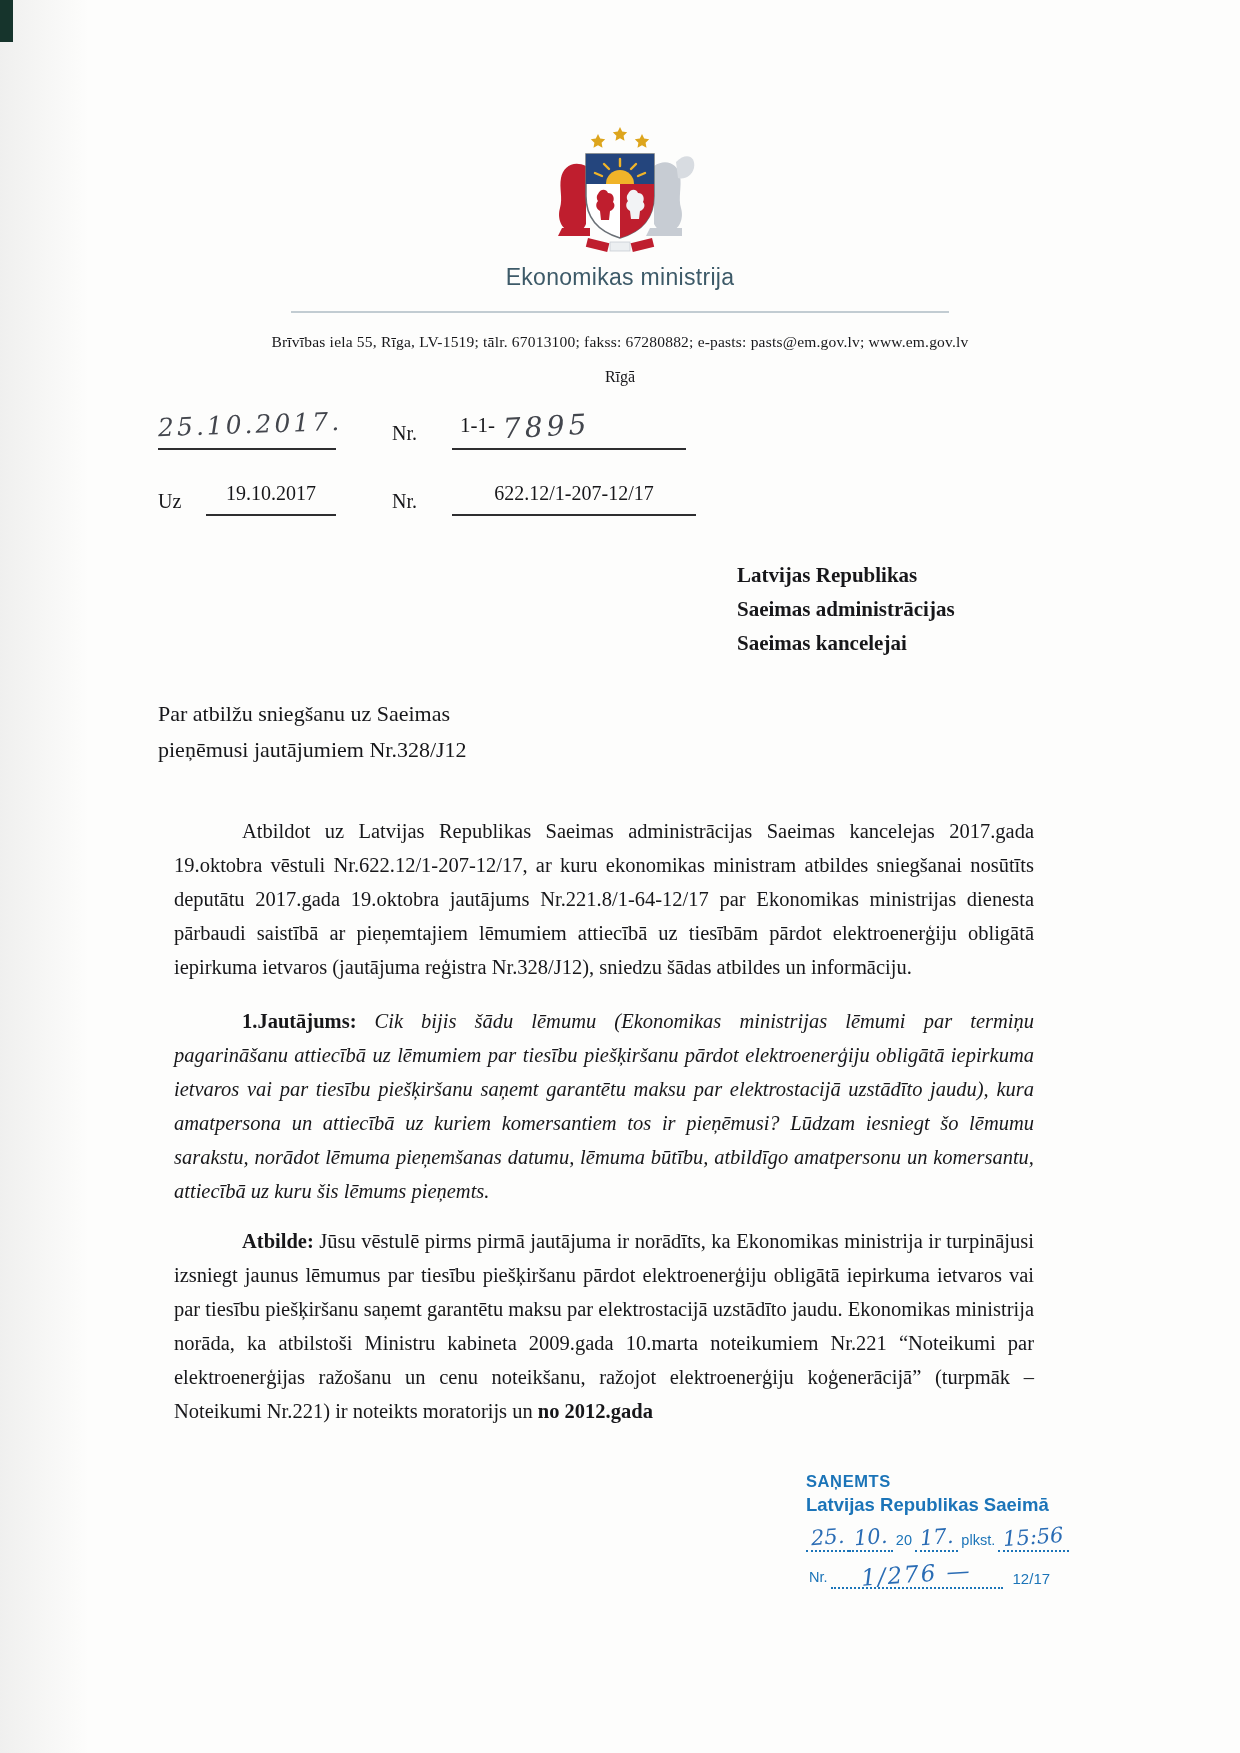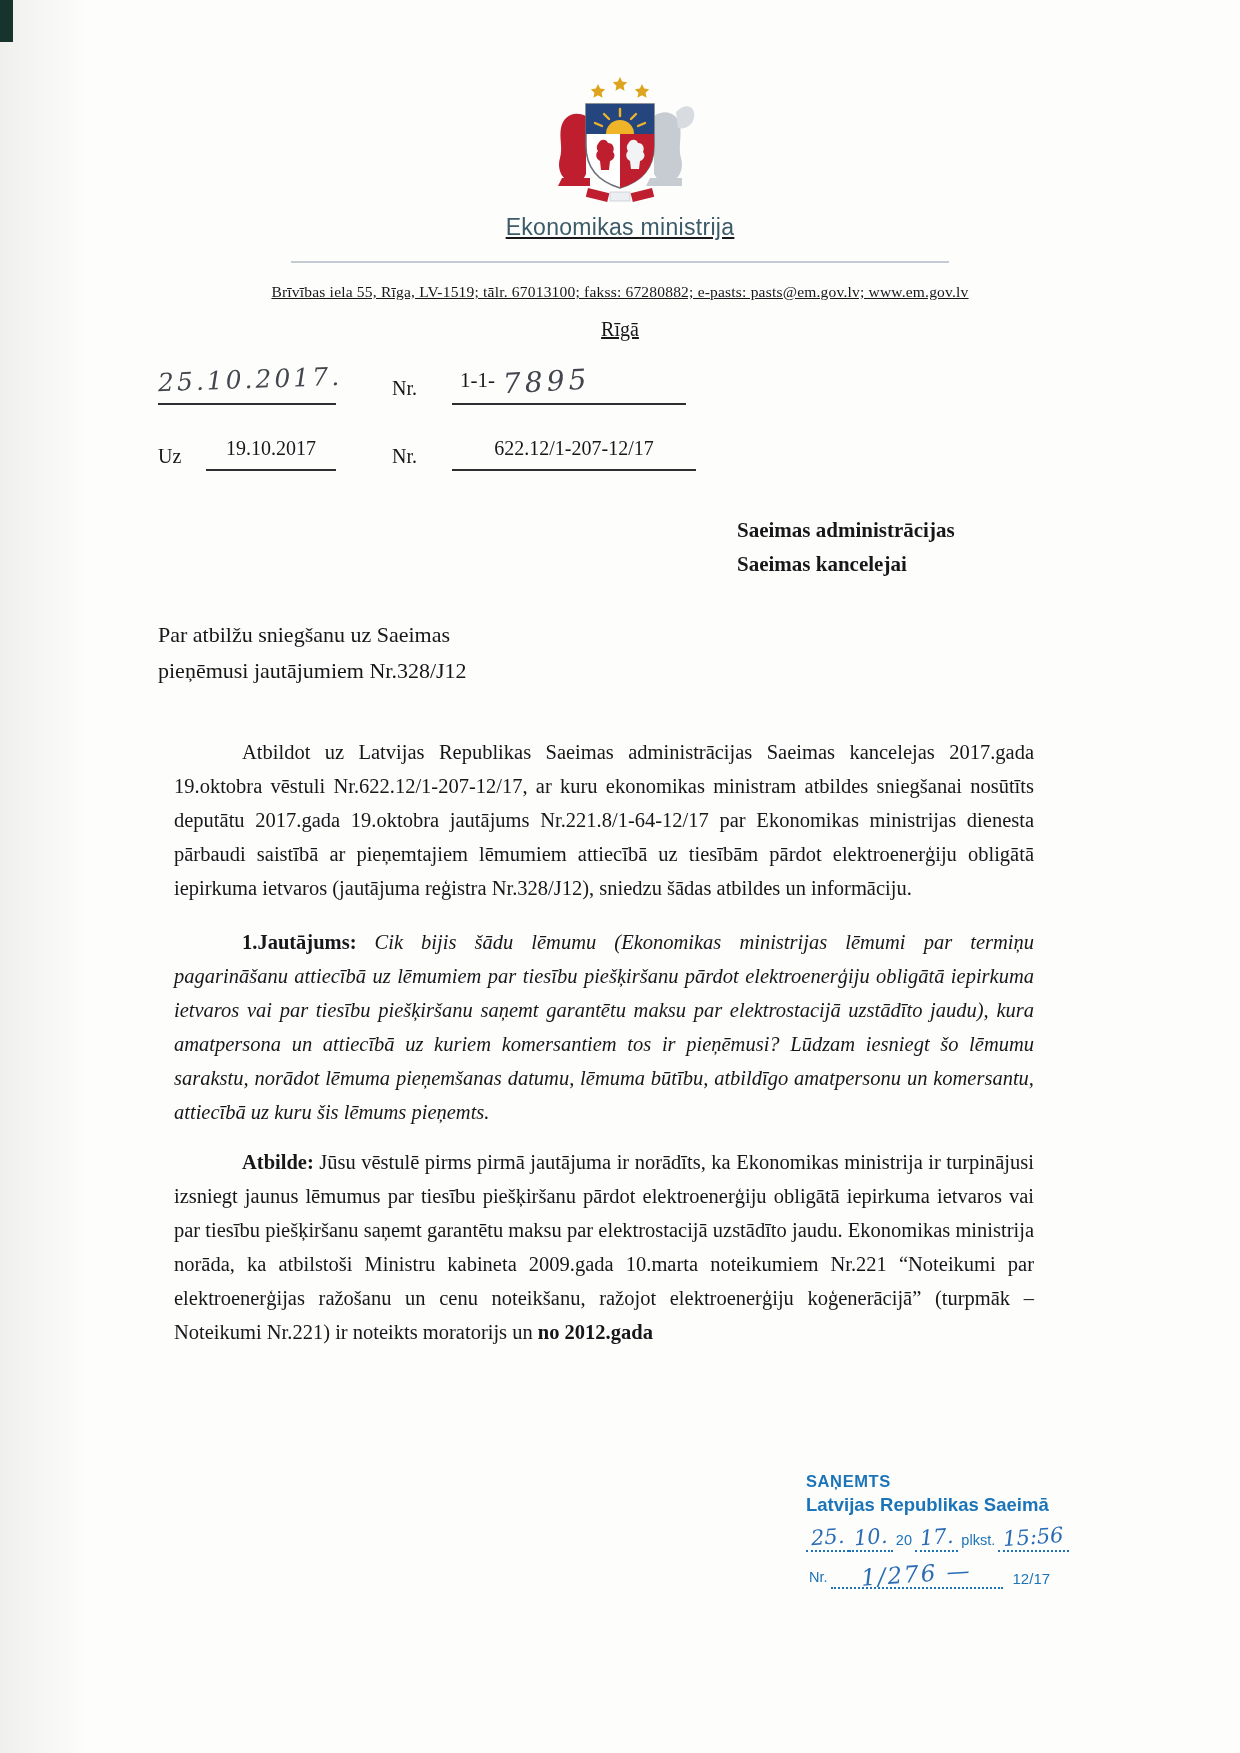--- a/index.html
+++ b/index.html
@@ -4,26 +4,26 @@
 <style>
   html,body{margin:0;padding:0;}
   body{width:1240px;height:1753px;background:#f0f0ee;}
   .page{position:relative;width:1240px;height:1753px;background:#fdfdfc;
         font-family:"Liberation Serif",serif;color:#17171a;overflow:hidden;}
   .scan-left{position:absolute;left:0;top:0;bottom:0;width:90px;
         background:linear-gradient(to right,rgba(60,60,60,.07),rgba(60,60,60,0));pointer-events:none;}
   .corner-mark{position:absolute;left:0;top:0;width:13px;height:42px;background:#16342c;}
 
   
-  .letterhead{text-align:center;padding-top:70px;text-decoration:underline;}
+  .letterhead{text-align:center;padding-top:120px;}
   .coat{display:inline-block;line-height:0;}
   .ministry-name{margin-top:4px;font-family:"Liberation Sans",sans-serif;font-size:23px;color:#3d5a68;letter-spacing:.3px;}
   .divider{width:658px;height:0;border-top:2px solid #c2ccd2;margin:20px auto 0;}
   .contact{margin-top:20px;font-size:15.5px;letter-spacing:.2px;}
-  .city{margin-top:17px;font-size:20px;}
+  .city{margin-top:17px;font-size:16px;}
 
   
   .refs{position:relative;height:118px;margin-top:24px;font-size:20px;}
   .refs .abs{position:absolute;}
   .hw{display:inline-block;font-family:"DejaVu Serif",serif;font-style:italic;color:#43464d;}
   .pos-out-date{left:158px;top:0;width:178px;height:38px;text-align:center;border-bottom:2px solid #2e2e30;}
   .pos-out-date .hw{font-size:25px;letter-spacing:3px;transform:rotate(-2deg);}
   .pos-nr1{left:392px;top:12px;}
   .pos-docnum{left:452px;top:0;width:226px;height:38px;border-bottom:2px solid #2e2e30;padding-left:8px;}
   .pos-docnum .prefix{font-size:21px;vertical-align:4px;}
@@ -110,20 +110,21 @@
     <span class="abs pos-out-date"><span class="hw">25.10.2017.</span></span>
     <span class="abs pos-nr1">Nr.</span>
     <span class="abs pos-docnum"><span class="prefix">1-1-</span><span class="hw">7895</span></span>
     <span class="abs pos-uz">Uz</span>
     <span class="abs pos-uz-date">19.10.2017</span>
     <span class="abs pos-nr2">Nr.</span>
     <span class="abs pos-uz-num">622.12/1-207-12/17</span>
   </section>
 
   <section class="recipient">
+    <div>Latvijas Republikas</div>
     <div>Saeimas administrācijas</div>
     <div>Saeimas kancelejai</div>
   </section>
 
   <section class="subject">
     <div>Par atbilžu sniegšanu uz Saeimas</div>
     <div>pieņēmusi jautājumiem Nr.328/J12</div>
   </section>
 
   <section class="body-text">

